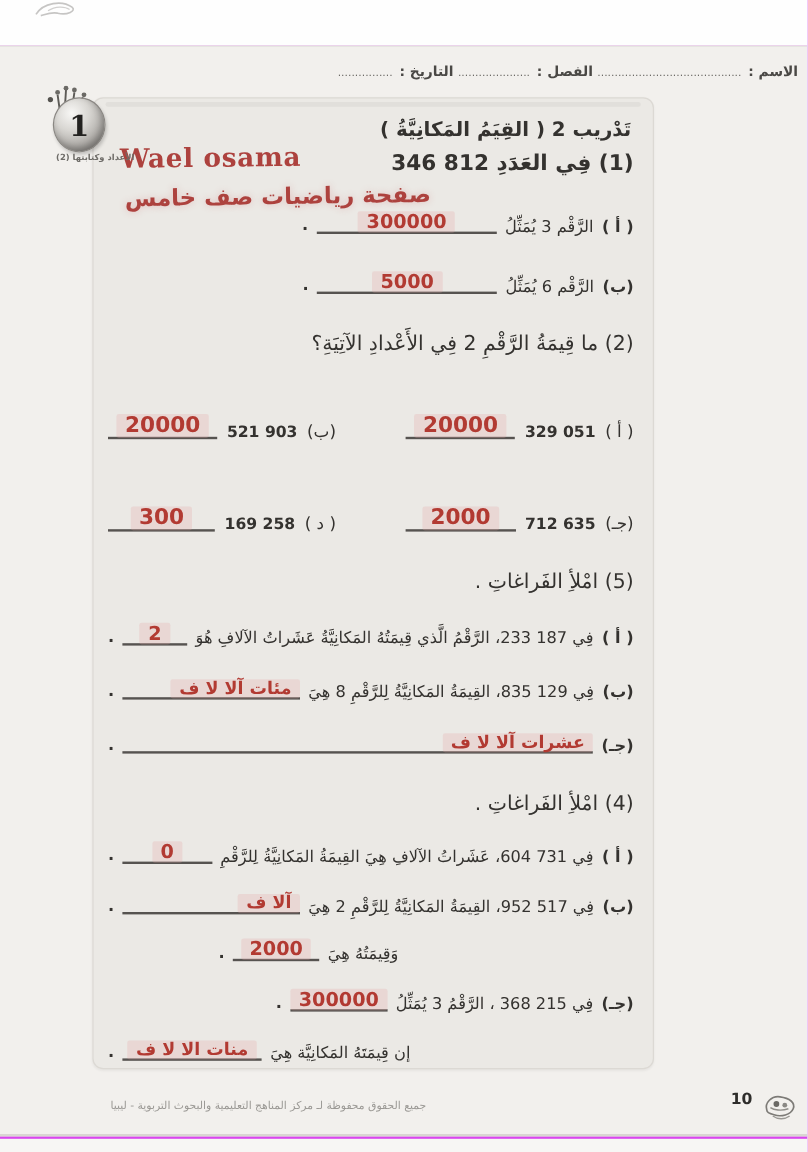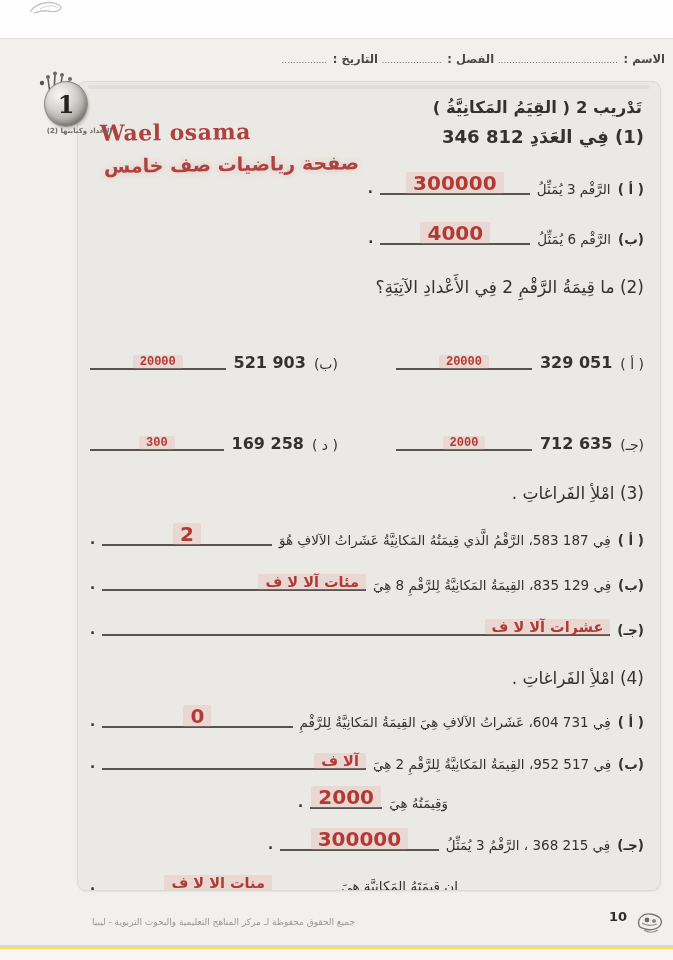--- a/index.html
+++ b/index.html
@@ -1,39 +1,39 @@
 <!DOCTYPE html>
 <html lang="ar"><head>
 <meta charset="utf-8">
 <style>
   html,body{margin:0;padding:0;background:#ffffff;}
   *{box-sizing:border-box;}
   .stage{
     position:relative;width:673px;height:960px;overflow:hidden;
-    font-family:"DejaVu Sans",sans-serif;color:#34322f;background:#fde047;
+    font-family:"DejaVu Sans",sans-serif;color:#34322f;background:#d946ef;
   }
   
   .top-strip{position:absolute;top:0;left:0;width:673px;height:38px;background:#fefefe;}
   .corner-doodle{position:absolute;top:0;left:26px;opacity:.55;}
   
   .page{
     position:absolute;top:38px;left:0;width:673px;height:909px;
     background:#f2f0ed;border-top:1px solid #e3e1de;border-bottom:2px solid #d9d6d2;
   }
   .bottom-strip{position:absolute;top:949px;left:0;width:673px;height:11px;background:#f7f6f4;}
   
   .hdr{
     position:absolute;top:13px;right:8px;left:150px;direction:rtl;
     font-size:11.5px;color:#4a4845;white-space:nowrap;letter-spacing:.2px;
   }
   .hdr .dots{color:#6b6965;letter-spacing:1px;font-size:9px;}
   .hdr .lbl{font-weight:700;margin-left:2px;}
   
   .panel{
-    position:absolute;top:42px;left:77px;width:584px;height:810px;
+    position:absolute;top:42px;left:77px;width:468px;height:810px;
     background:#ebe9e5;border:1px solid #dcd9d4;border-radius:9px;
     padding:12px 16px 10px 12px;overflow:hidden;
     box-shadow:0 1px 2px rgba(0,0,0,.05);
   }
   .panel::before{content:"";position:absolute;top:3px;left:10px;right:10px;height:4px;
     background:rgba(120,115,108,.08);border-radius:2px;}
   
   .badge{position:absolute;top:36px;left:42px;width:48px;height:52px;z-index:5;}
   .sphere{
     position:absolute;bottom:0;left:2px;width:44px;height:46px;border-radius:50%;
@@ -68,38 +68,38 @@
     font-size:13.5px;white-space:nowrap;
   }
   .row .lbl{font-weight:600;}
   .blank{
     display:inline-flex;align-items:flex-end;justify-content:center;
     height:24px;border-bottom:2px solid #565350;margin-bottom:2px;
   }
   .blank.flex{flex:1 1 auto;}
   .blank.a-right{justify-content:flex-start;padding-left:18px;}
   .ans{
-    color:#b23a32;font-weight:700;font-size:20px;line-height:1;
+    color:#b23a32;font-weight:700;font-size:16px;line-height:1;
     background:rgba(229,166,166,.26);padding:1px 7px;border-radius:2px;
     transform:translateY(1px);white-space:nowrap;
   }
   .ans.ar{font-size:14.5px;}
   .period{font-weight:700;transform:translateY(-1px);}
   
   .s1-row{margin-top:24px;}
   .s1-row .blank{width:150px;}
   
   .s2-grid{
     display:grid;grid-template-columns:1fr 1fr;direction:rtl;
     column-gap:58px;row-gap:22px;margin-top:16px;
   }
   .cell{display:flex;direction:rtl;align-items:flex-end;gap:8px;font-size:14px;white-space:nowrap;}
-  .cell .number{font-size:16px;margin-top:40px;}
+  .cell .number{font-size:13px;margin-top:40px;}
   .cell .blank{flex:1 1 auto;height:27px;}
-  .cell .ans{font-size:12px;font-family:Liberation Mono, monospace;}
+  .cell .ans{font-size:18px;}
   
   .s3-row{margin-top:19px;}
   .s4-row{margin-top:16px;}
   .indent-sub1{margin-right:196px;margin-top:13px;}
   .indent-sub1 .blank{width:72px;}
   .shorten-left{margin-left:178px;}
   .indent-sub2{margin-right:186px;margin-top:15px;}
   
   .footer{
     position:absolute;left:0;right:0;top:866px;height:34px;
@@ -167,21 +167,21 @@
         <span class="blank">
           <span class="ans">300000</span>
         </span>
         <span class="period">.</span>
       </div>
 
       <div class="row s1-row">
         <span class="lbl">(ب)</span>
         <span>الرَّقْم 6 يُمَثِّلُ</span>
         <span class="blank">
-          <span class="ans">4000</span>
+          <span class="ans">5000</span>
         </span>
         <span class="period">.</span>
       </div>
 
       <div class="sec-head">(2) ما قِيمَةُ الرَّقْمِ 2 فِي الأَعْدادِ الآتِيَةِ؟</div>
       <div class="s2-grid">
         <div class="cell">
           <span class="lbl">( أ )</span>
           <span class="num number">329 051</span>
           <span class="blank">
@@ -204,25 +204,25 @@
         </div>
         <div class="cell">
           <span class="lbl">( د )</span>
           <span class="num number">169 258</span>
           <span class="blank">
             <span class="ans">300</span>
           </span>
         </div>
       </div>
 
-      <div class="sec-head">(3) امْلأِ الفَراغاتِ .</div>
+      <div class="sec-head">(5) امْلأِ الفَراغاتِ .</div>
 
       <div class="row s3-row">
         <span class="lbl">( أ )</span>
-        <span>فِي ⁦583 187⁩، الرَّقْمُ الَّذي قِيمَتُهُ المَكانِيَّةُ عَشَراتُ الآلافِ هُوَ</span>
+        <span>فِي ⁦233 187⁩، الرَّقْمُ الَّذي قِيمَتُهُ المَكانِيَّةُ عَشَراتُ الآلافِ هُوَ</span>
         <span class="blank flex">
           <span class="ans">2</span>
         </span>
         <span class="period">.</span>
       </div>
 
       <div class="row s3-row">
         <span class="lbl">(ب)</span>
         <span>فِي ⁦835 129⁩، القِيمَةُ المَكانِيَّةُ لِلرَّقْمِ 8 هِيَ</span>
         <span class="blank flex a-right">

